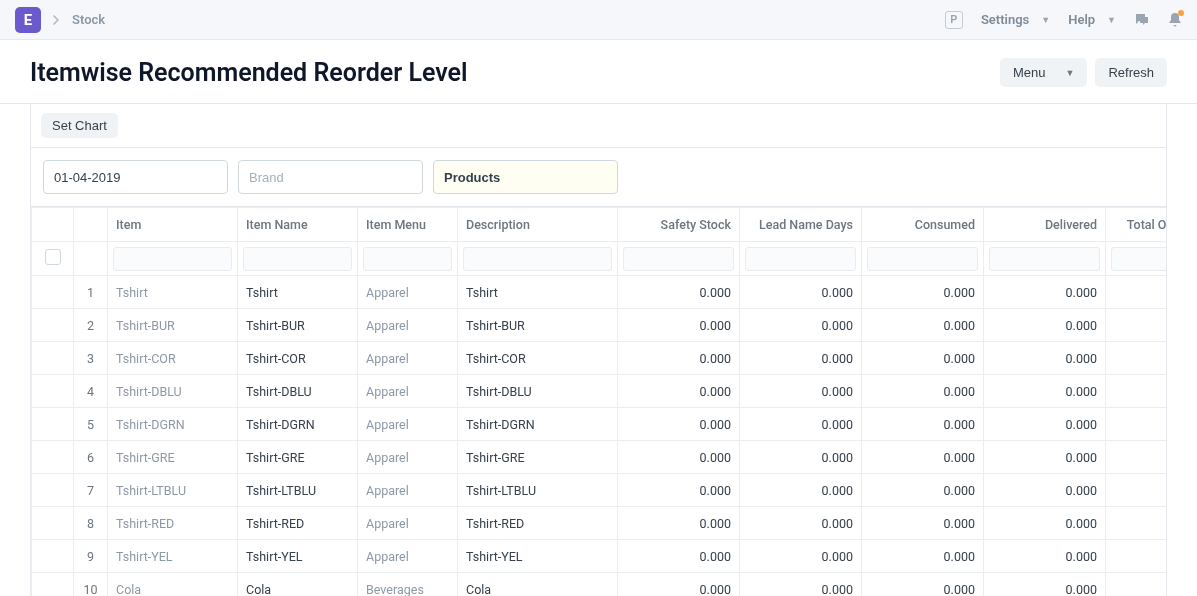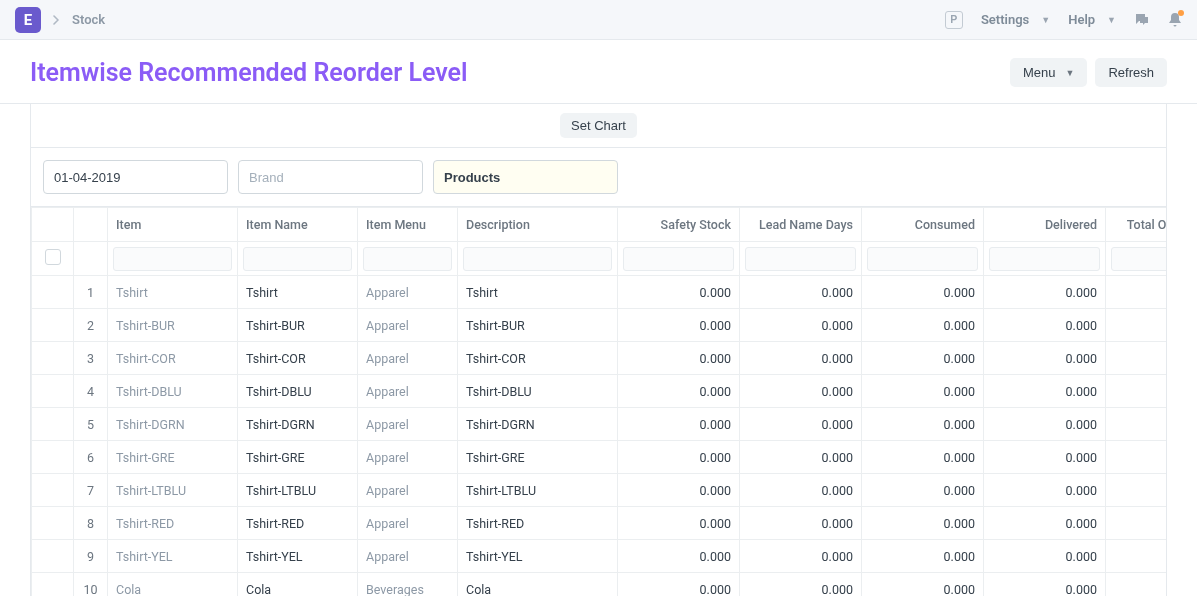--- a/index.html
+++ b/index.html
@@ -74,46 +74,46 @@
     width: 6px; height: 6px; background: #ff9f43; border-radius: 50%;
   }
 
   
   .page-head {
     padding: 18px 30px 16px 30px;
     display: flex; align-items: center; justify-content: space-between;
     border-bottom: 1px solid #e5e9ed;
   }
   .page-title {
-    font-size: 25px; font-weight: 600; color: #8b5cf6;
+    font-size: 25px; font-weight: 600; color: #0f172a;
   }
   .page-actions { display: flex; gap: 8px; }
   .btn {
     background: #f0f3f5;
     border: none;
     border-radius: 5px;
     padding: 7px 13px;
     font-size: 13px;
     color: #36414c;
     cursor: pointer;
-    display: flex; align-items: center; gap: 10px;
+    display: flex; align-items: center; gap: 20px;
   }
   .btn .caret { font-size: 9px; color: #6c7680; }
 
   
   .report-wrap {
     padding: 0 30px;
   }
   .report-outer {
     border-left: 1px solid #e5e9ed;
     border-right: 1px solid #e5e9ed;
     border-bottom: 1px solid #e5e9ed;
   }
   .chart-row {
-    display: flex; justify-content: center;
+    display: flex; justify-content: flex-start;
     padding: 9px 10px;
     border-bottom: 1px solid #e5e9ed;
   }
   .filter-row {
     display: flex; gap: 10px;
     padding: 12px 12px;
     border-bottom: 1px solid #e5e9ed;
   }
   .filter-input {
     height: 34px;

